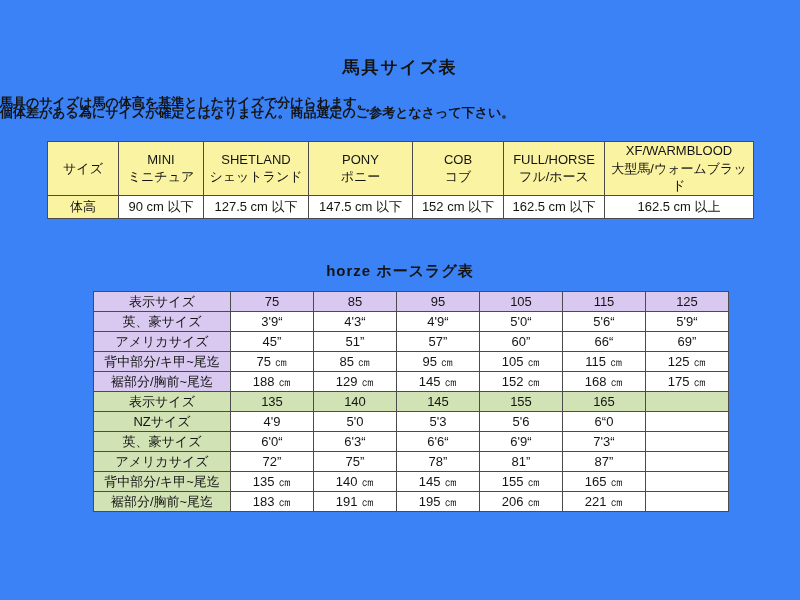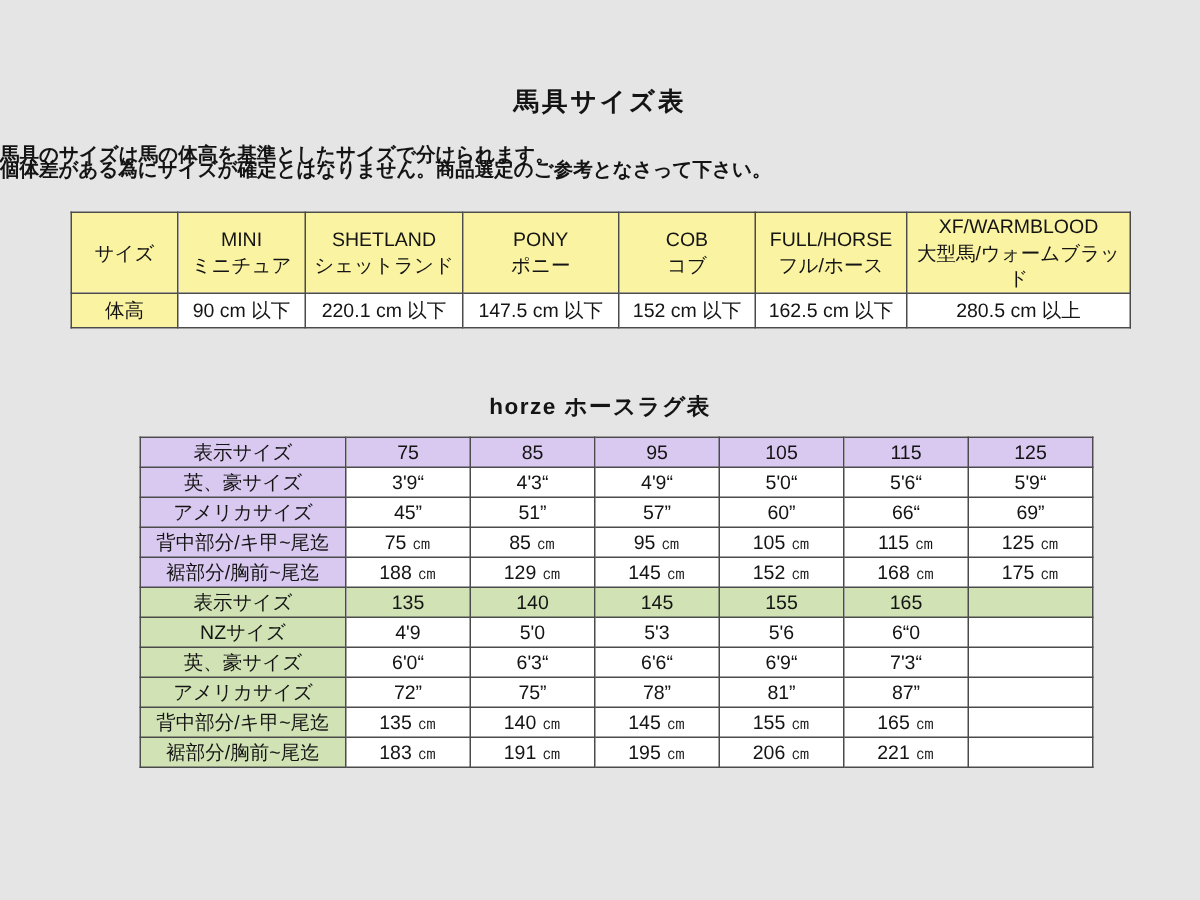--- a/index.html
+++ b/index.html
@@ -1,18 +1,18 @@
 <!DOCTYPE html>
 <html style="--yellow: #faf3a1; --purple: #d9c9f1; --green: #d1e3b5; --border: #4b4b4b;"><head>
 <meta charset="utf-8">
 <style>
   html,body{margin:0;padding:0}
   body{width:800px;height:600px;background:#ffffff;color:#141414;
        font-family:"Liberation Sans","DejaVu Sans",sans-serif;}
-  .page{position:relative;width:800px;height:600px;overflow:hidden;background:#e5e5e5}
+  .page{position:relative;width:800px;height:600px;overflow:hidden;background:#3b82f6}
 
   .title{position:absolute;top:56px;left:0;width:100%;text-align:center;
          font-size:17px;font-weight:600;letter-spacing:2px}
   .sub{position:absolute;left:0;width:100%;text-align:left;font-size:13px;font-weight:700}
   .sub1{top:94px}
   .sub2{top:104px}
   .rug-title{position:absolute;top:262px;left:0;width:100%;text-align:center;
              font-size:15px;font-weight:600;letter-spacing:1px}
 
   table{border-collapse:collapse;table-layout:fixed;position:absolute;background:#fff}
@@ -59,25 +59,25 @@
           <th><div>MINI</div><div>ミニチュア</div></th>
           <th><div>SHETLAND</div><div>シェットランド</div></th>
           <th><div>PONY</div><div>ポニー</div></th>
           <th><div>COB</div><div>コブ</div></th>
           <th><div>FULL/HORSE</div><div>フル/ホース</div></th>
           <th><div>XF/WARMBLOOD</div><div>大型馬/ウォームブラッド</div></th>
         </tr>
         <tr>
           <th>体高</th>
           <td>90 cm 以下</td>
-          <td>220.1 cm 以下</td>
+          <td>127.5 cm 以下</td>
           <td>147.5 cm 以下</td>
           <td>152 cm 以下</td>
           <td>162.5 cm 以下</td>
-          <td>280.5 cm 以上</td>
+          <td>162.5 cm 以上</td>
         </tr>
       </tbody>
   </table>
 
   <div class="rug-title">horze ホースラグ表</div>
 
   <table id="rug-table">
     <colgroup>
       <col style="width:137px">
         <col style="width:83px">

